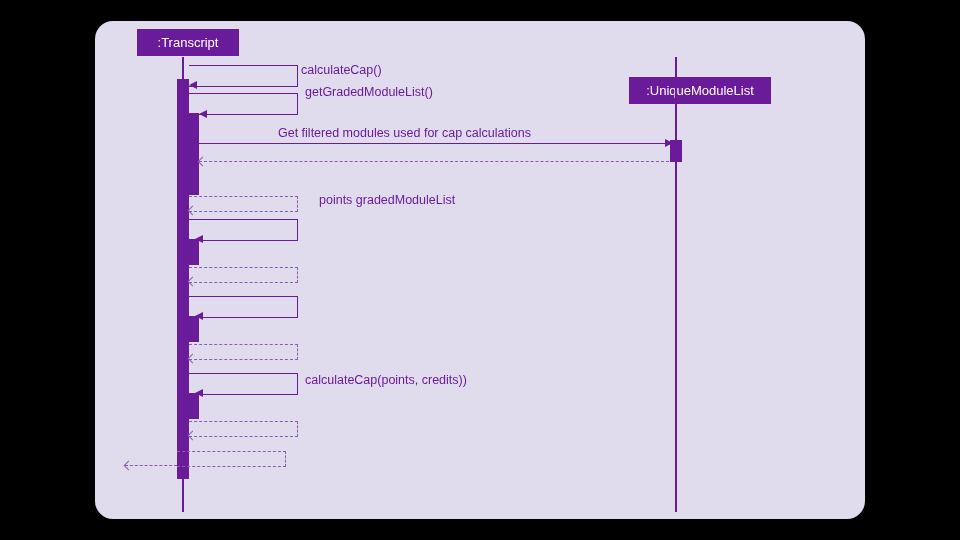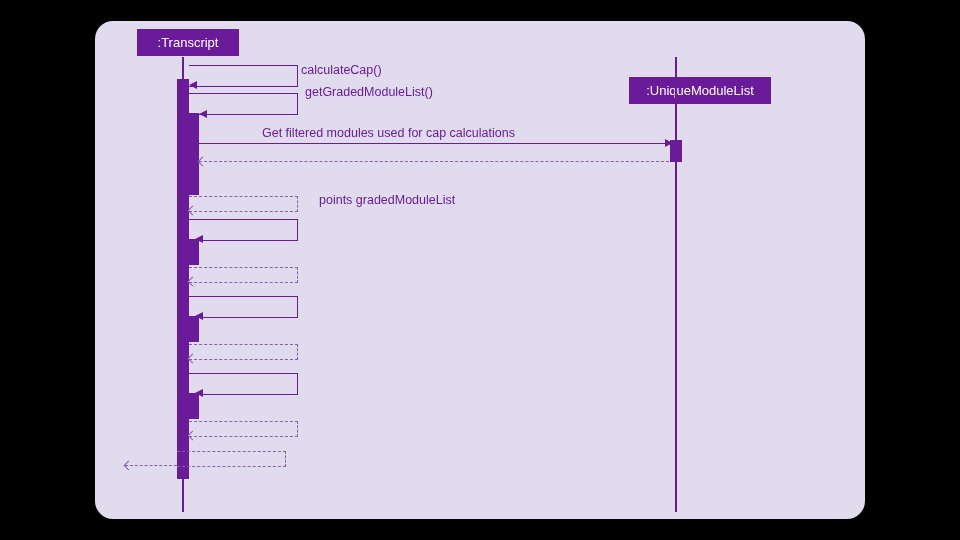--- a/index.html
+++ b/index.html
@@ -102,21 +102,21 @@
   <div class="arrow-head-left" style="left:94px; top:60px;"></div>
   <div class="msg" style="left:206px; top:42px;">calculateCap()</div>
 
   <div class="activation" style="left:90px; top:92px; height:82px; width:14px;"></div>
   <div class="self-call" style="left:94px; top:72px; width:108px; height:20px;"></div>
   <div class="arrow-head-left" style="left:104px; top:89px;"></div>
   <div class="msg" style="left:210px; top:64px;">getGradedModuleList()</div>
 
   <div class="arrow-line" style="left:104px; top:122px; width:470px;"></div>
   <div class="arrow-head-right" style="left:570px; top:118px;"></div>
-  <div class="msg" style="left:167px; top:105px;">Get filtered modules used for cap calculations</div>
+  <div class="msg" style="left:183px; top:105px;">Get filtered modules used for cap calculations</div>
   <div class="activation" style="left:575px; top:119px; height:22px;"></div>
 
   <div class="arrow-line dashed" style="left:104px; top:140px; width:470px;"></div>
   <div class="arrow-head-left-open" style="left:104px; top:137px;"></div>
 
   <div class="self-return" style="left:94px; top:175px; width:108px; height:14px;"></div>
   <div class="arrow-head-left-open" style="left:94px; top:186px;"></div>
   <div class="msg" style="left:224px; top:172px;">points gradedModuleList</div>
 
   <div class="self-call" style="left:94px; top:198px; width:108px; height:20px;"></div>
@@ -126,20 +126,21 @@
   <div class="arrow-head-left-open" style="left:94px; top:257px;"></div>
 
   <div class="self-call" style="left:94px; top:275px; width:108px; height:20px;"></div>
   <div class="arrow-head-left" style="left:100px; top:291px;"></div>
   <div class="activation" style="left:90px; top:295px; width:14px; height:26px;"></div>
   <div class="self-return" style="left:94px; top:323px; width:108px; height:14px;"></div>
   <div class="arrow-head-left-open" style="left:94px; top:334px;"></div>
 
   <div class="self-call" style="left:94px; top:352px; width:108px; height:20px;"></div>
   <div class="arrow-head-left" style="left:100px; top:368px;"></div>
+  <div class="msg" style="left:210px; top:352px;">calculateCap(points, credits))</div>
   <div class="activation" style="left:90px; top:372px; width:14px; height:26px;"></div>
   <div class="self-return" style="left:94px; top:400px; width:108px; height:14px;"></div>
   <div class="arrow-head-left-open" style="left:94px; top:411px;"></div>
 
   <div class="self-return" style="left:82px; top:430px; width:108px; height:14px; border-left:none;"></div>
   <div class="arrow-head-left-open" style="left:22px; top:441px; border:none;"></div>
   <div style="position:absolute; left:30px; top:444px; width:52px; border-top:1px dashed #8a5db1;"></div>
   <div class="arrow-head-left-open" style="left:30px; top:441px;"></div>
 
 </div>

